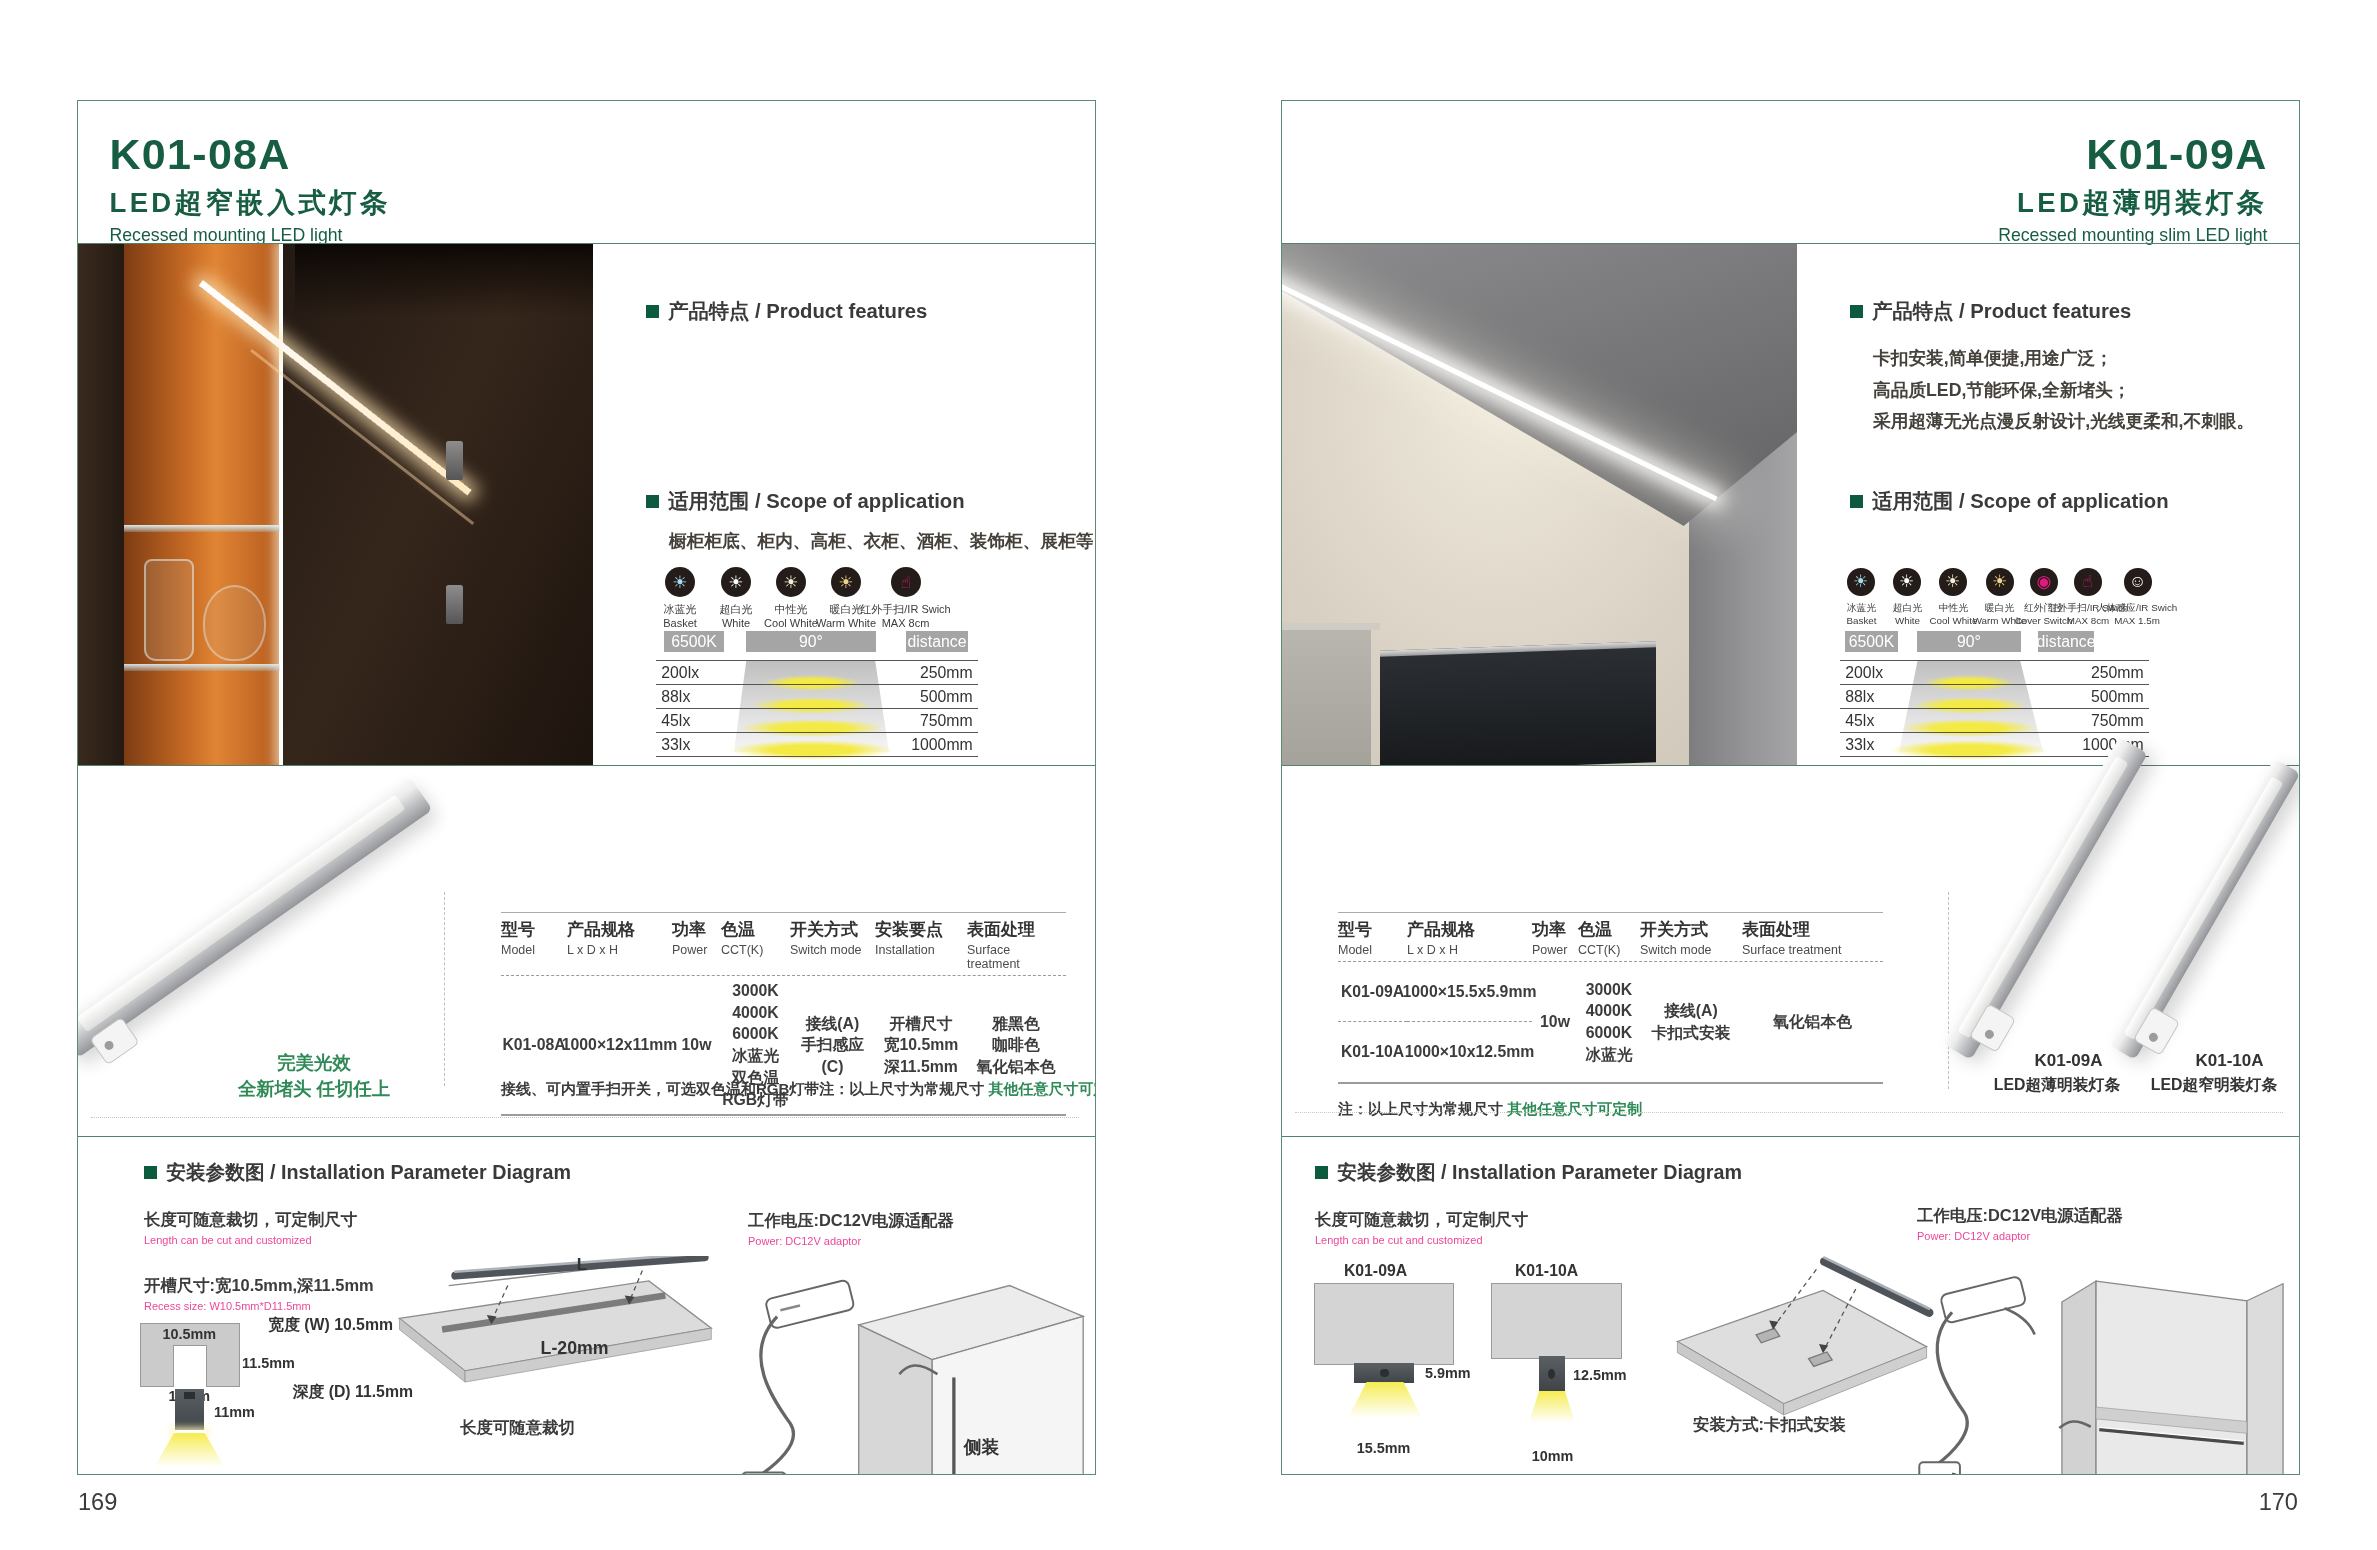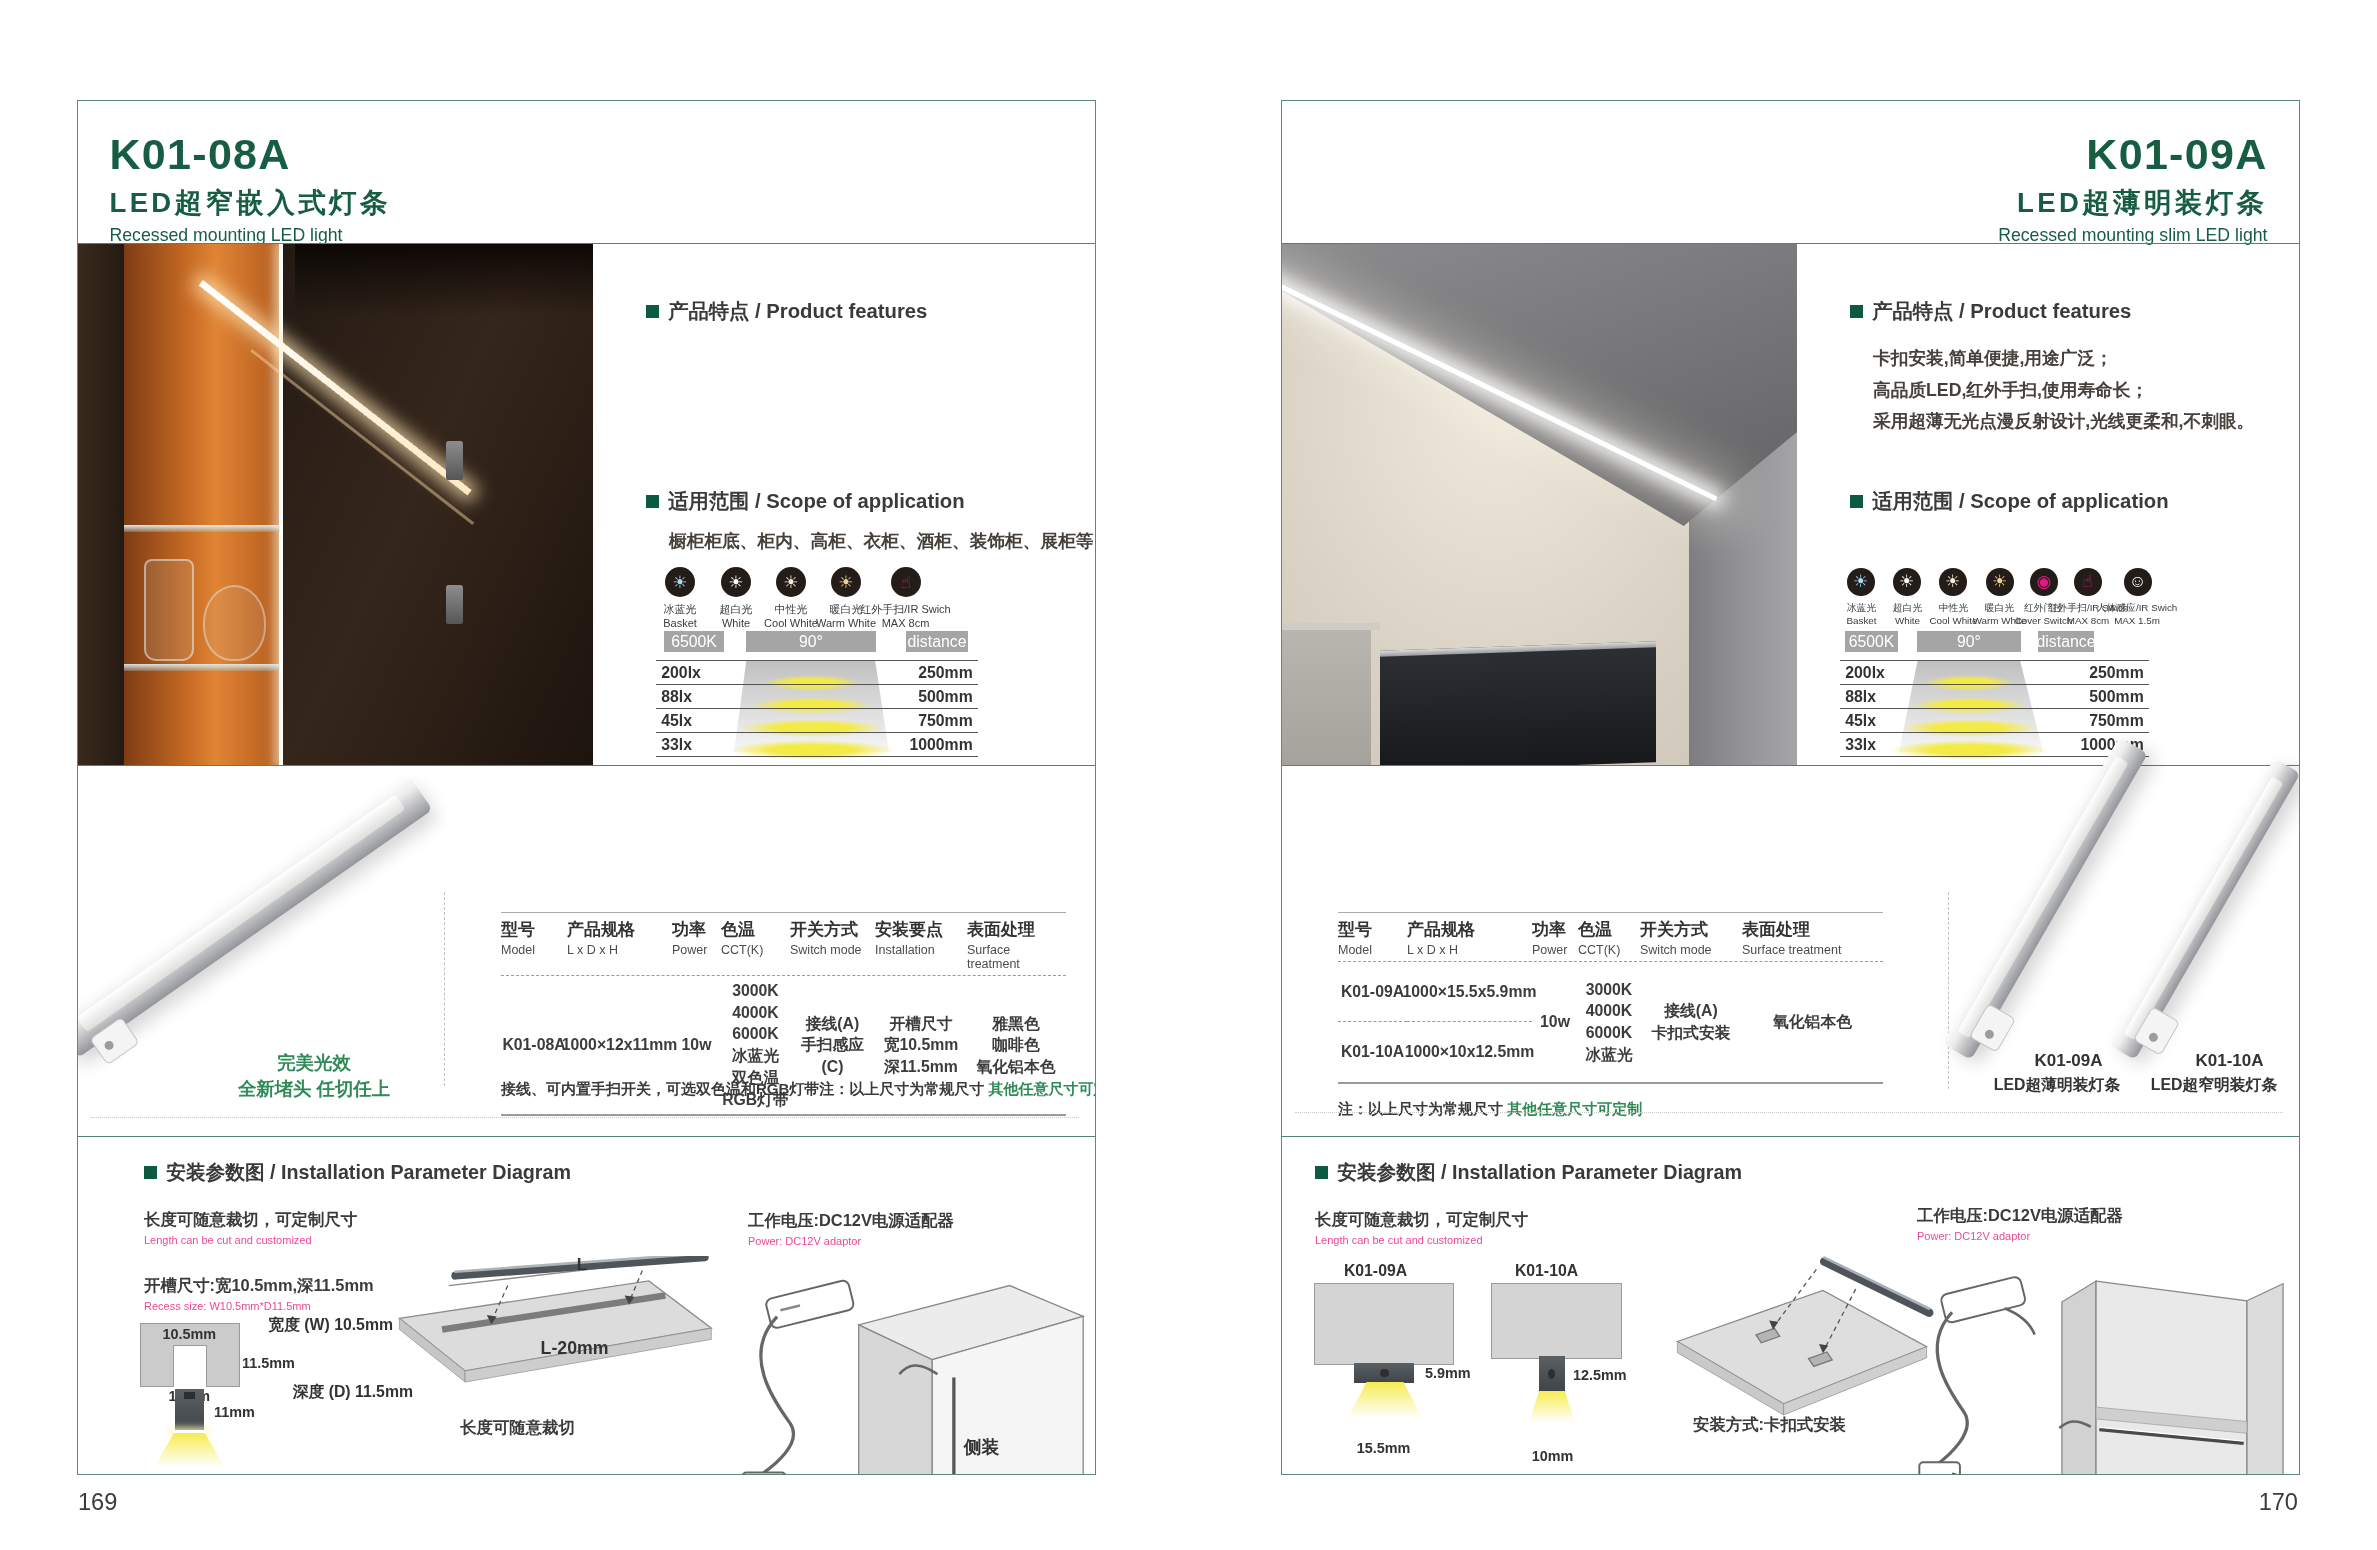--- a/index.html
+++ b/index.html
@@ -20,21 +20,21 @@
   .icon.sm{width:27.6px;height:27.6px}
   .g{font-size:17px;line-height:1}
   .g.ice{color:#a9dcf2}.g.wht{color:#ffffff}.g.cool{color:#f2edd7}.g.warm{color:#f0d38e}.g.ir{color:#e01a7e}
   .icon-label{position:absolute;text-align:center;font-size:11px;color:#3b3b3b;line-height:14.4px}
   .icon-label.sm{font-size:9.8px;line-height:13px}
   .gbar{position:absolute;background:#a5a5a5;color:#fff;font-size:15.8px;height:21px;display:flex;align-items:center;justify-content:center}
   .cone{position:absolute;background:linear-gradient(180deg,rgba(138,138,138,.55),rgba(200,200,200,.15))}
   .spot{position:absolute;border-radius:50%;background:radial-gradient(closest-side,#f4ea45 50%,rgba(244,234,69,0))}
   .ph-chart{position:absolute;border-top:1.3px solid #555}
   .ph-row{height:23px;display:flex;justify-content:space-between;align-items:center;border-bottom:1.3px solid #555;
-    font-size:15.8px;font-weight:700;color:#333;padding:0 5.3px}
+    font-size:15.8px;font-weight:400;color:#333;padding:0 5.3px}
   .vdash{position:absolute;border-left:1.3px dashed #b9c4ba}
   .hdash{position:absolute;border-top:1.3px dotted #c3cabe}
   .grid{display:grid}
   .th{padding:5.3px 0 3.9px}
   .th .cn{font-size:17px;font-weight:bold;color:#333}
   .th .en{font-size:12.5px;color:#4c4c4c;margin-top:2px}
   .td{display:flex;flex-direction:column;align-items:center;justify-content:center;
     font-size:15.8px;font-weight:600;color:#3c3c3c;line-height:21.7px;text-align:center}
   .td span{display:block}
   .t-top{border-top:1.3px solid #ababab}
@@ -322,21 +322,21 @@
         <div class="abs" style="left:0;top:0;width:100%;height:5.9px;background:linear-gradient(180deg,#dcdcdc,#9a9a9a)"></div>
       </div>
     </div>
 
     <div class="abs sec-head" style="left:568px;top:196px">
       <span class="sq"></span>
       <span>产品特点 / Product features</span>
     </div>
     <div class="abs body-text" style="left:591px;top:242px">
       <div>卡扣安装,简单便捷,用途广泛；</div>
-      <div>高品质LED,红外手扫,使用寿命长；</div>
+      <div>高品质LED,节能环保,全新堵头；</div>
       <div>采用超薄无光点漫反射设计,光线更柔和,不刺眼。</div>
     </div>
 
     <div class="abs sec-head" style="left:568px;top:386px">
       <span class="sq"></span>
       <span>适用范围 / Scope of application</span>
     </div>
 
     <div class="icon sm" style="left:565px;top:467px">
         <span class="g ice">☀</span>

